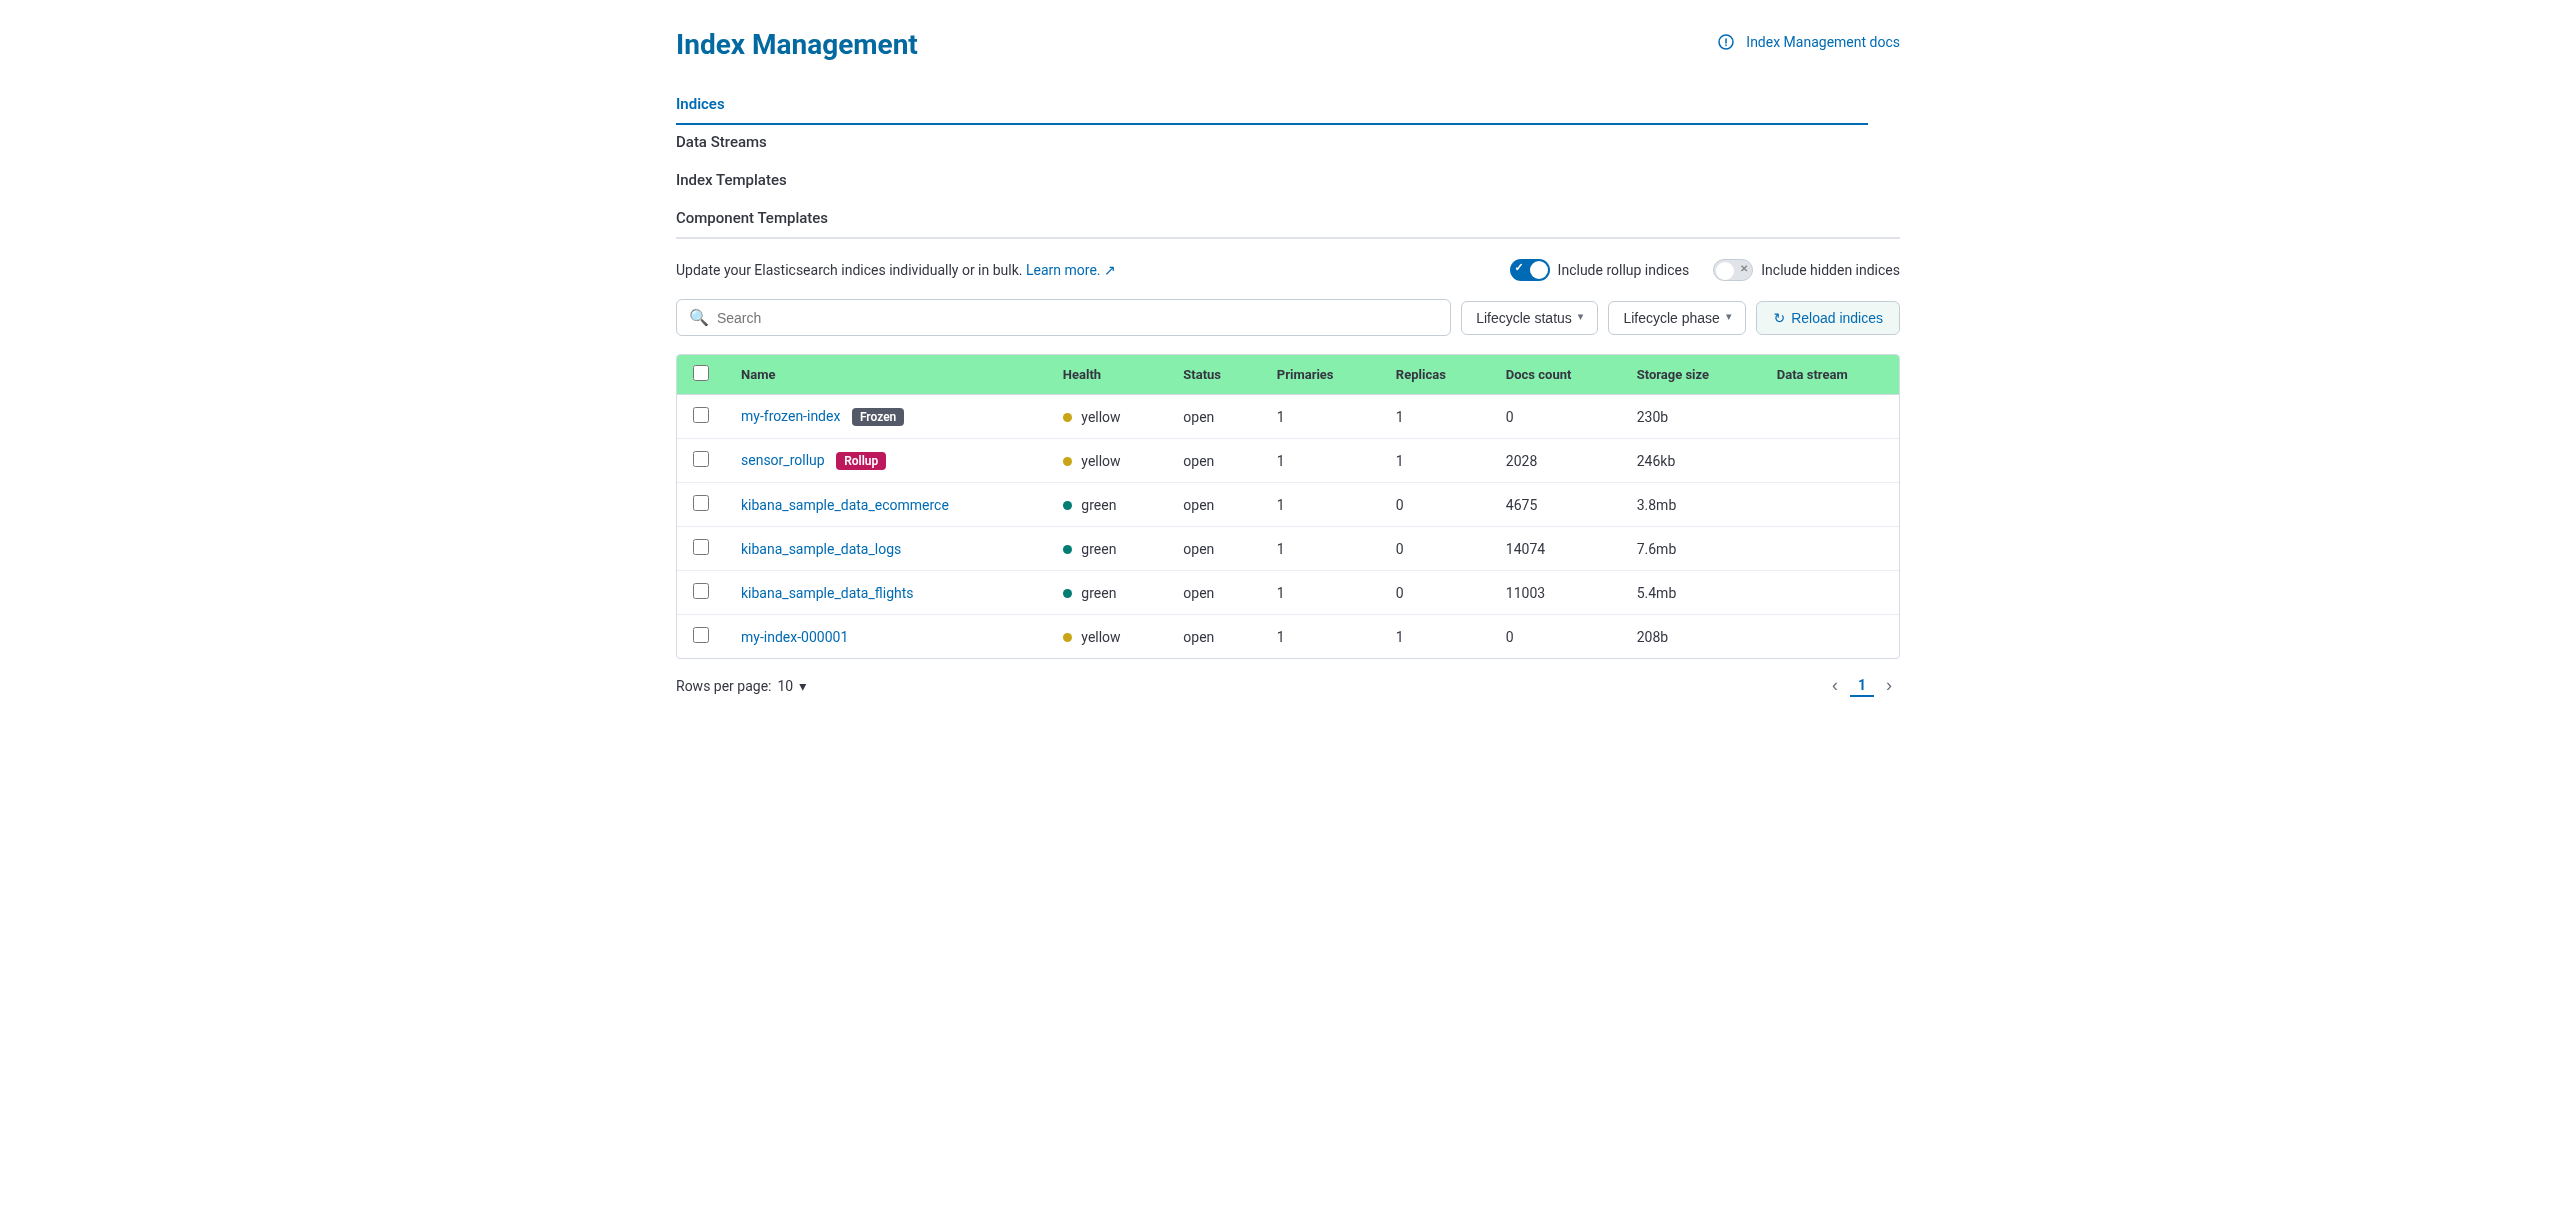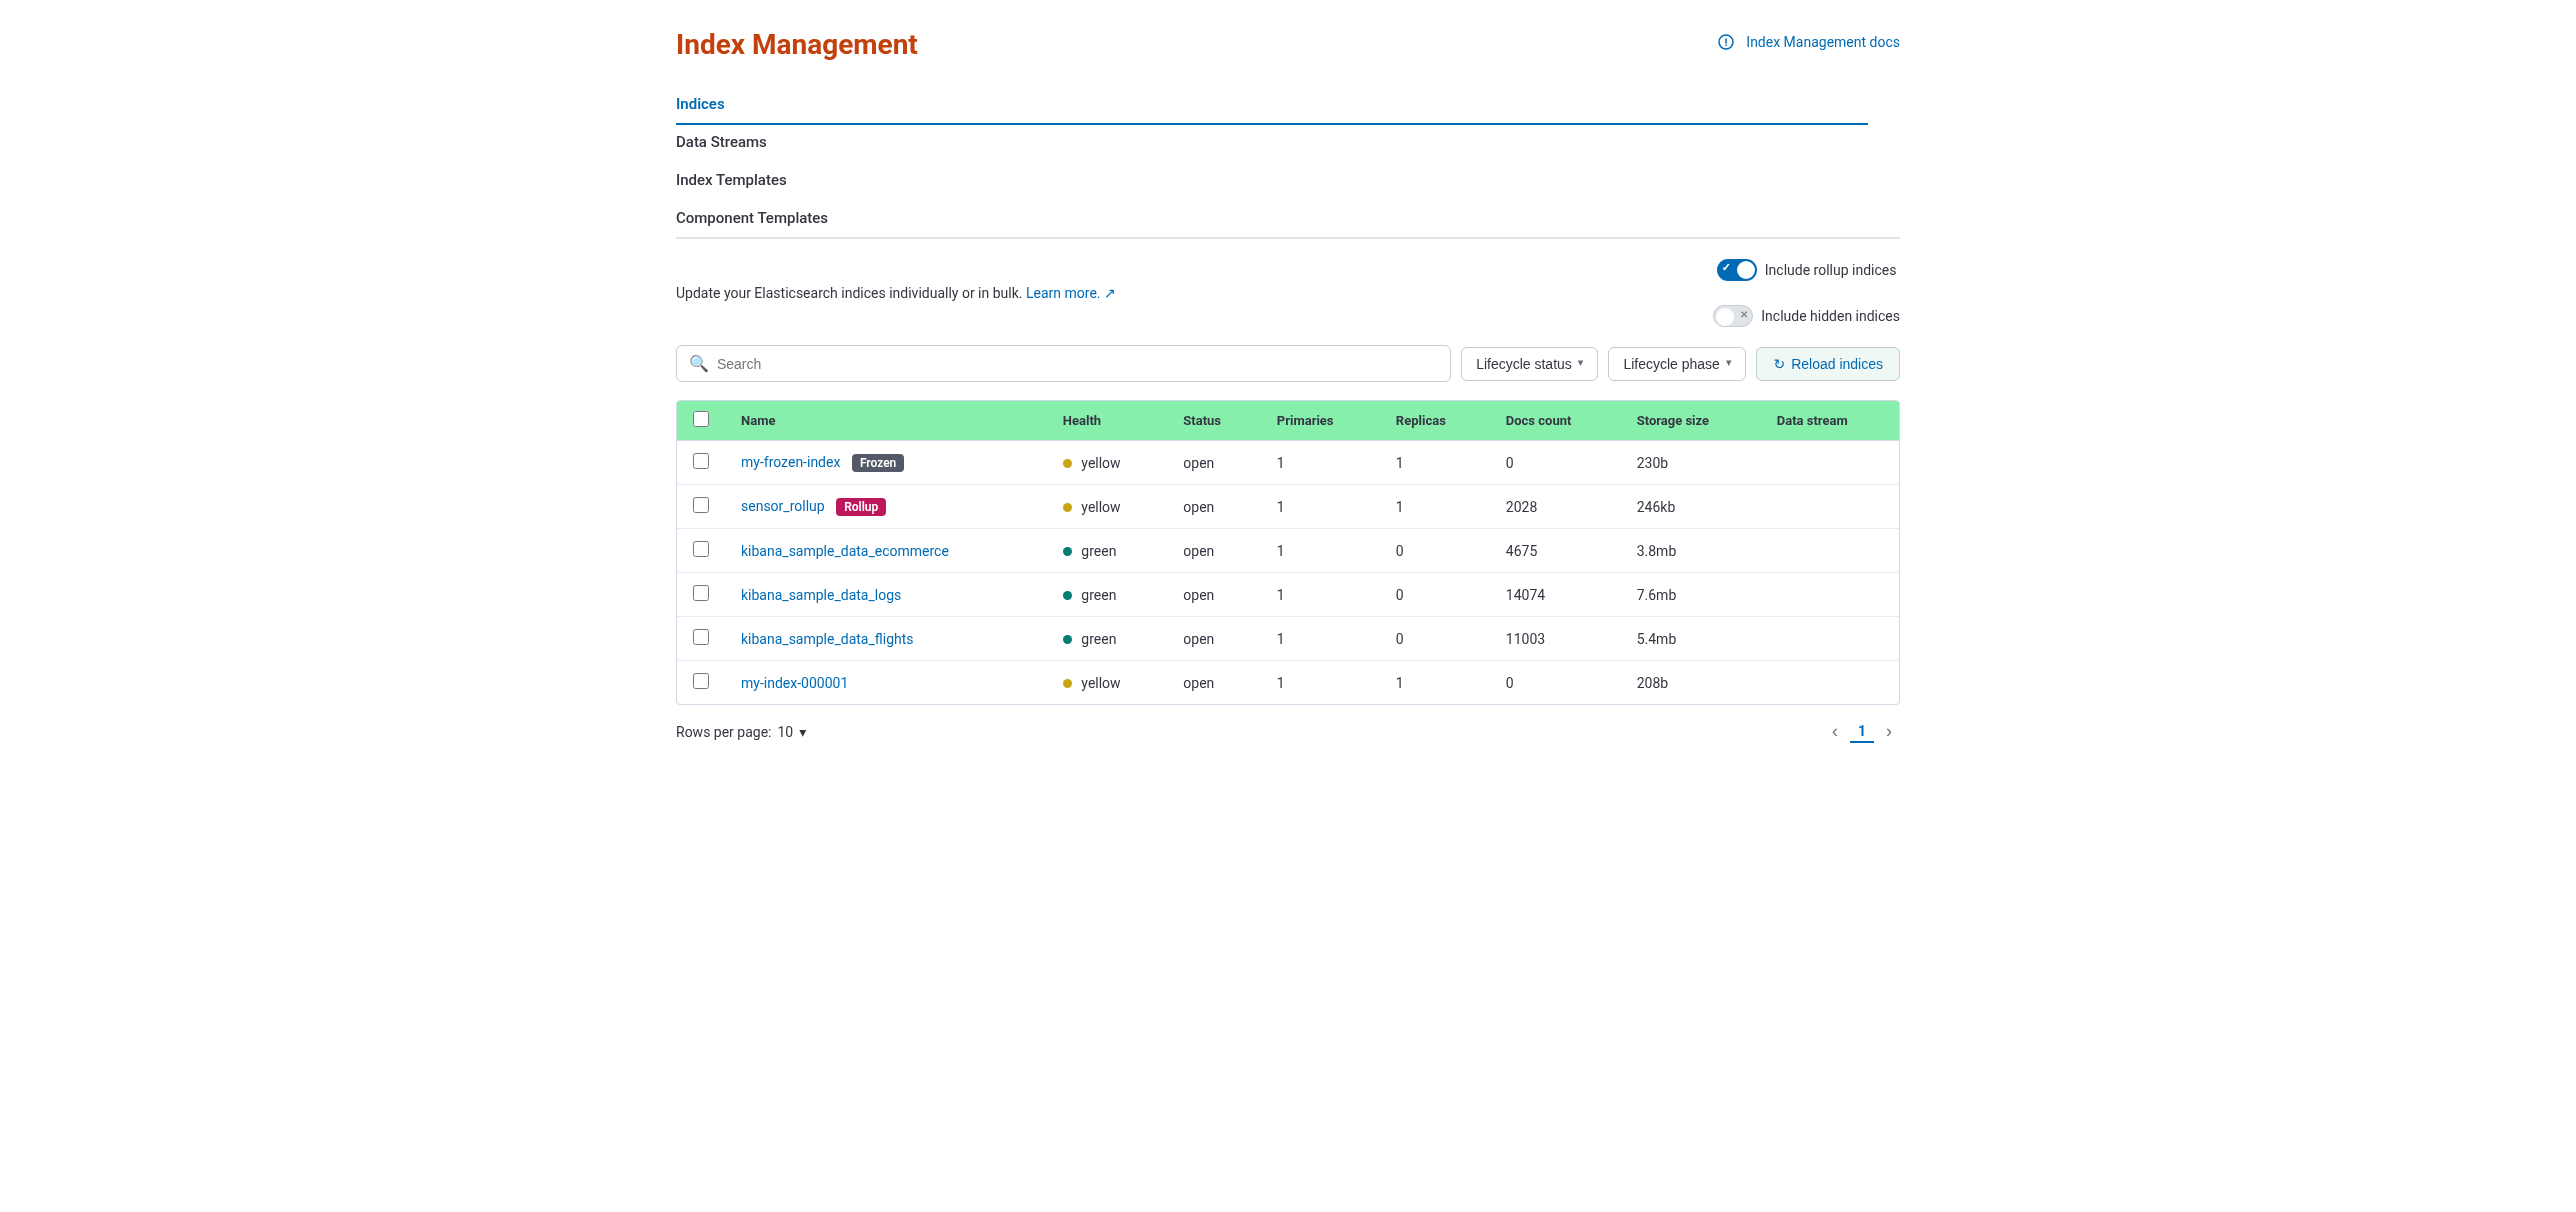--- a/index.html
+++ b/index.html
@@ -16,21 +16,21 @@
     }
     .page-header {
       display: flex;
       align-items: flex-start;
       justify-content: space-between;
       margin-bottom: 24px;
     }
     .page-title {
       font-size: 28px;
       font-weight: 700;
-      color: #c2410c;
+      color: #0369a1;
     }
     .docs-link {
       display: flex;
       align-items: center;
       gap: 12px;
       color: #006bb4;
       text-decoration: none;
       font-size: 14px;
       margin-top: 6px;
     }
@@ -69,23 +69,21 @@
     .subtitle-text {
       font-size: 14px;
       color: #343741;
     }
     .subtitle-text a {
       color: #006bb4;
       text-decoration: none;
     }
     .toggles {
       display: flex;
-      align-items: center;
       gap: 24px;
-      flex-direction: column;
     }
     .toggle-group {
       display: flex;
       align-items: center;
       gap: 8px;
       font-size: 14px;
       color: #343741;
     }
     
     .toggle-switch {

